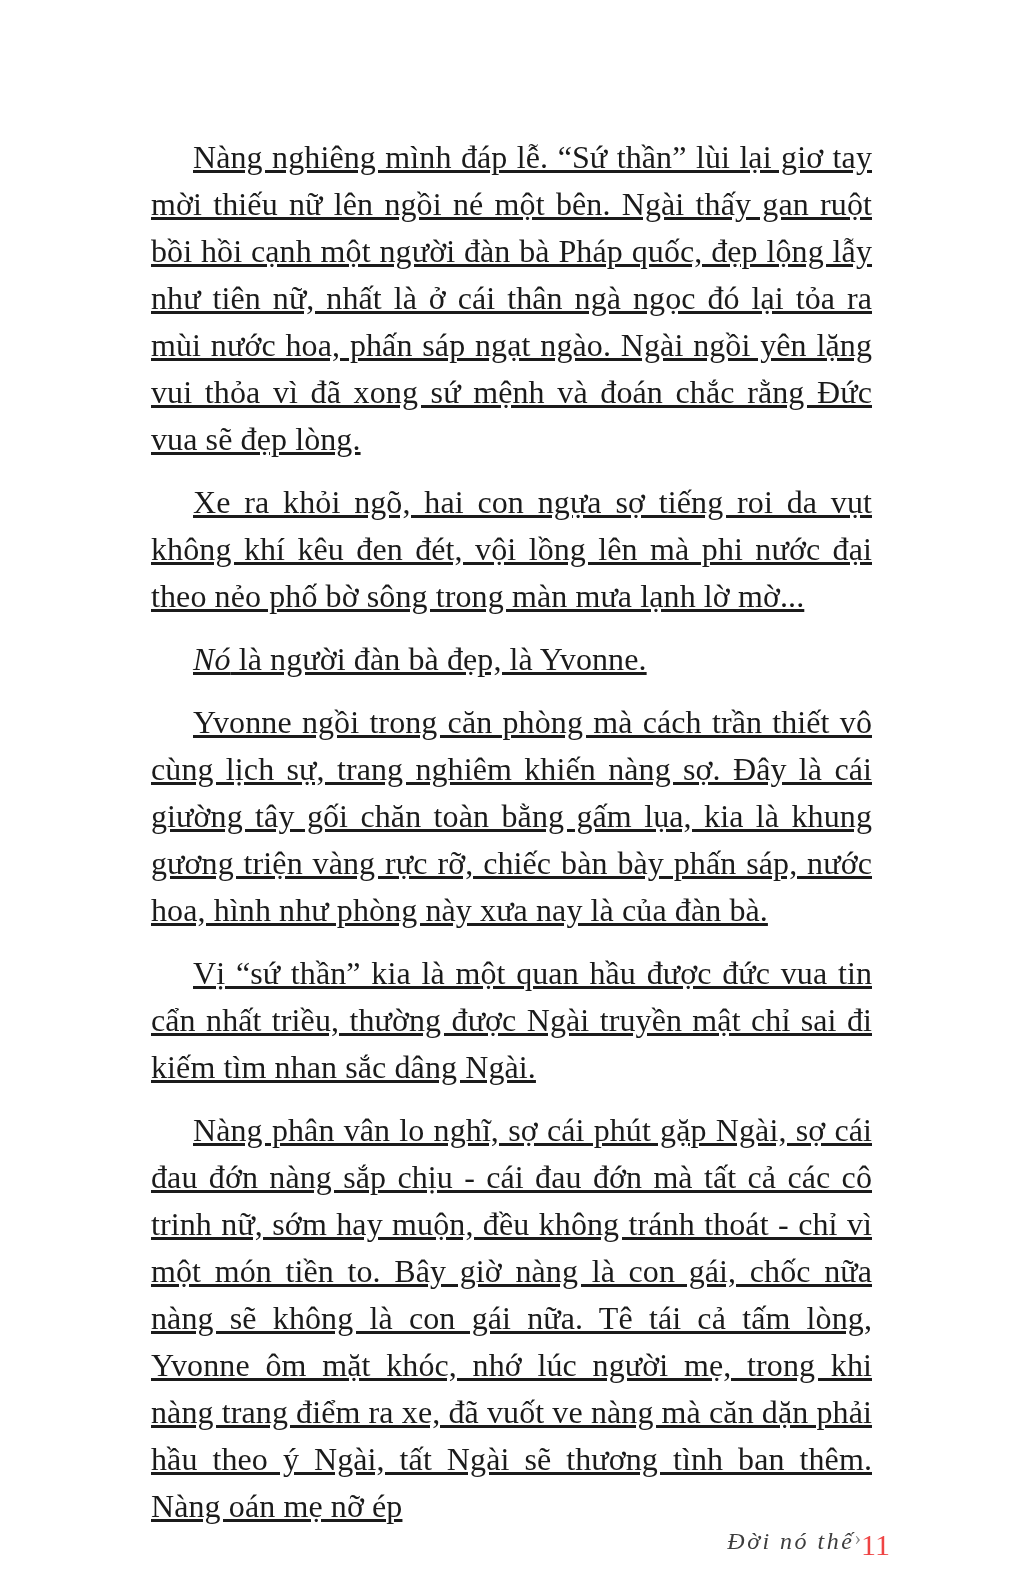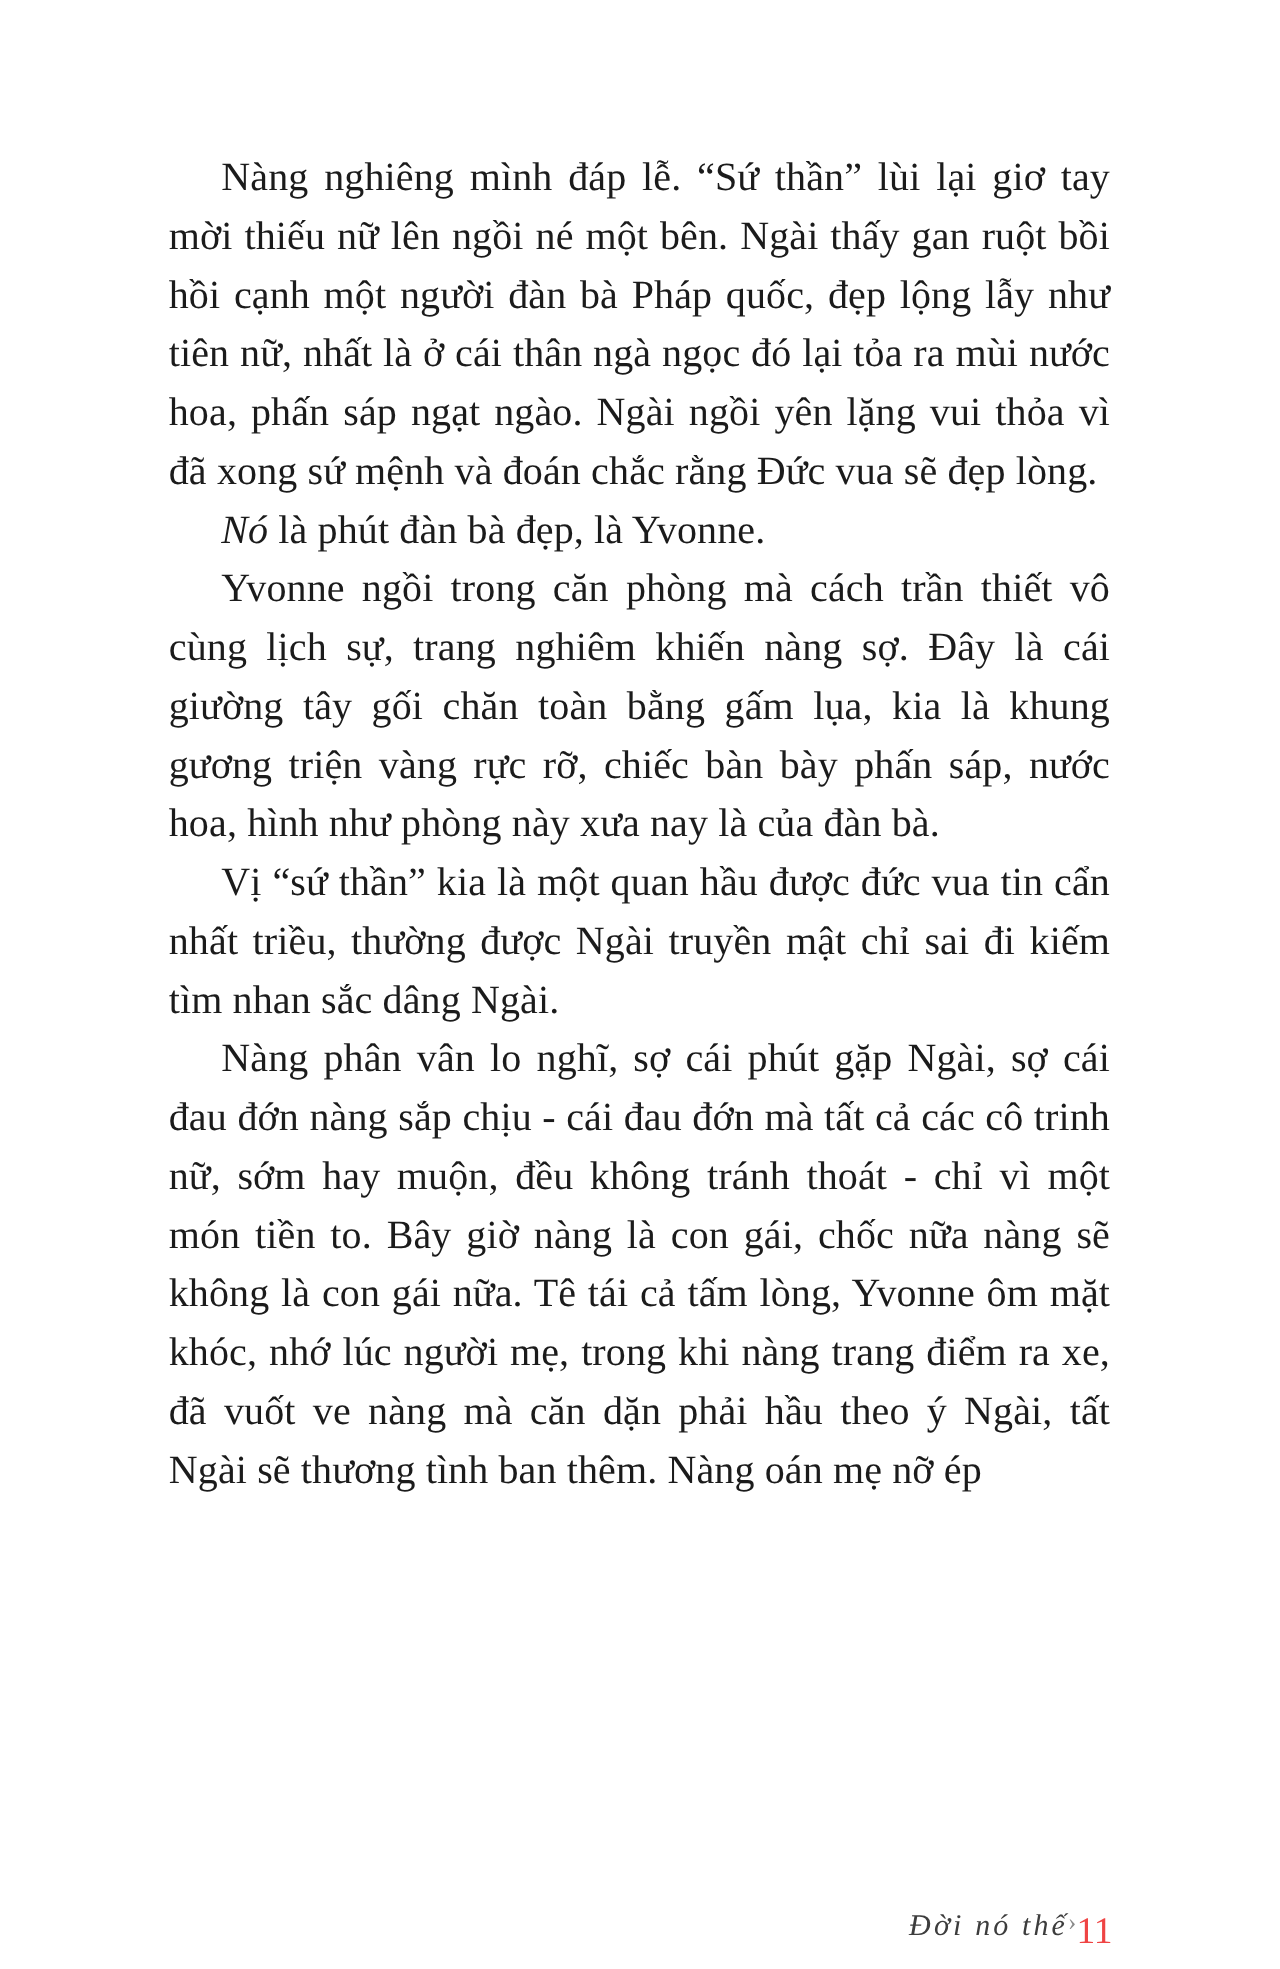--- a/index.html
+++ b/index.html
@@ -20,22 +20,23 @@
     left: 135px;
     top: 118px;
     width: 753px;
     color: #1b1b1b;
     font-size: 32px;
     line-height: 47px;
     text-align: justify;
     letter-spacing: 0.1px;
   }
   .text-block p {
-    margin: 0;
+    margin: 16px;
     text-indent: 42px;
+    text-decoration: underline;
   }
   .text-block i {
     font-style: italic;
   }
   .footer {
     position: absolute;
     right: 134px;
     top: 1528px;
     display: flex;
     align-items: flex-start;
@@ -57,21 +58,22 @@
     color: #ef4444;
   }
 </style>
 </head>
 <body>
 
 <div class="page">
 
   <div class="text-block" id="paragraph-container">
       <p>Nàng nghiêng mình đáp lễ. “Sứ thần” lùi lại giơ tay mời thiếu nữ lên ngồi né một bên. Ngài thấy gan ruột bồi hồi cạnh một người đàn bà Pháp quốc, đẹp lộng lẫy như tiên nữ, nhất là ở cái thân ngà ngọc đó lại tỏa ra mùi nước hoa, phấn sáp ngạt ngào. Ngài ngồi yên lặng vui thỏa vì đã xong sứ mệnh và đoán chắc rằng Đức vua sẽ đẹp lòng.</p>
-      <p><i>Nó</i><span> là phút đàn bà đẹp, là Yvonne.</span></p>
+      <p>Xe ra khỏi ngõ, hai con ngựa sợ tiếng roi da vụt không khí kêu đen đét, vội lồng lên mà phi nước đại theo nẻo phố bờ sông trong màn mưa lạnh lờ mờ...</p>
+      <p><i>Nó</i><span> là người đàn bà đẹp, là Yvonne.</span></p>
       <p>Yvonne ngồi trong căn phòng mà cách trần thiết vô cùng lịch sự, trang nghiêm khiến nàng sợ. Đây là cái giường tây gối chăn toàn bằng gấm lụa, kia là khung gương triện vàng rực rỡ, chiếc bàn bày phấn sáp, nước hoa, hình như phòng này xưa nay là của đàn bà.</p>
       <p>Vị “sứ thần” kia là một quan hầu được đức vua tin cẩn nhất triều, thường được Ngài truyền mật chỉ sai đi kiếm tìm nhan sắc dâng Ngài.</p>
       <p>Nàng phân vân lo nghĩ, sợ cái phút gặp Ngài, sợ cái đau đớn nàng sắp chịu - cái đau đớn mà tất cả các cô trinh nữ, sớm hay muộn, đều không tránh thoát - chỉ vì một món tiền to. Bây giờ nàng là con gái, chốc nữa nàng sẽ không là con gái nữa. Tê tái cả tấm lòng, Yvonne ôm mặt khóc, nhớ lúc người mẹ, trong khi nàng trang điểm ra xe, đã vuốt ve nàng mà căn dặn phải hầu theo ý Ngài, tất Ngài sẽ thương tình ban thêm. Nàng oán mẹ nỡ ép</p>
     </div>
 
   <div class="footer">
     <span class="footer-title">Đời nó thế</span>
     <span class="footer-sep">›</span>
     <span class="footer-page">11</span>
   </div>

